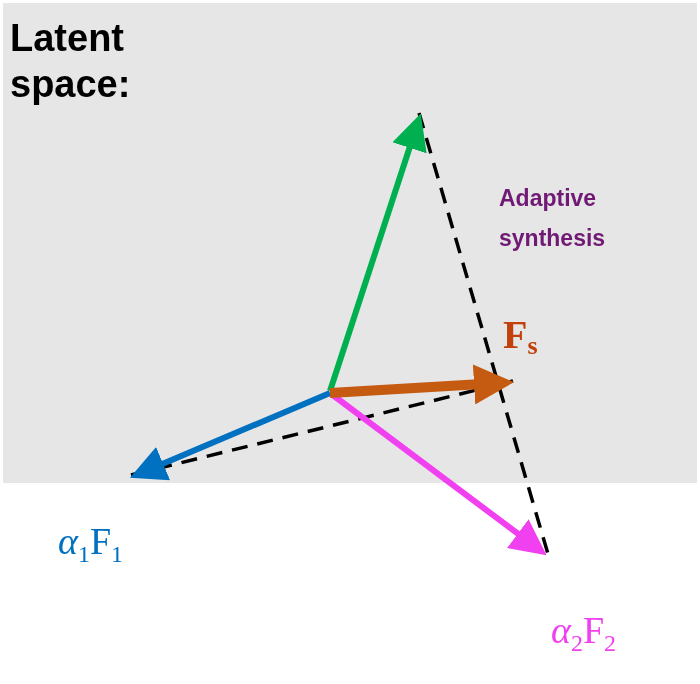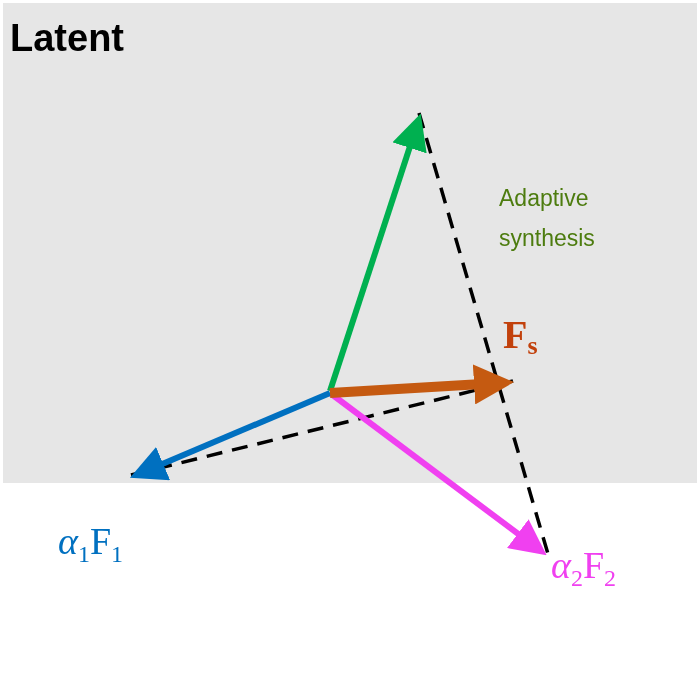--- a/index.html
+++ b/index.html
@@ -1,20 +1,20 @@
 <!DOCTYPE html>
 <html><head>
 <meta charset="utf-8">
 <style>
   html, body { margin:0; padding:0; background:#ffffff; }
   body { width:700px; height:684px; position:relative; overflow:hidden; }
   #canvas { position:absolute; left:3px; top:3px; width:694px; height:480px; background:#e6e6e6; }
   svg { position:absolute; left:0; top:0; }
   .title { position:absolute; font-family:"Liberation Sans", sans-serif; font-weight:bold; color:#000; font-size:38px; line-height:46px; }
-  .annot { position:absolute; font-family:"Liberation Sans", sans-serif; font-weight:normal; color:#4d7c0f; font-size:23px; line-height:40px; text-align:left; }
+  .annot { position:absolute; font-family:"Liberation Sans", sans-serif; font-weight:bold; color:#701a75; font-size:23px; line-height:40px; text-align:left; }
   .vlabel { position:absolute; font-family:"Liberation Serif", serif; font-size:38px; white-space:nowrap; }
   .vlabel .alpha { font-style:italic; }
   .vlabel sub { font-size:24px; vertical-align:-8px; }
   .fs { position:absolute; font-family:"Liberation Serif", serif; font-weight:bold; font-size:40px; color:#c2410c; }
   .fs sub { font-size:26px; vertical-align:-6px; }
 </style>
 </head>
 <body>
 
 <div id="canvas">
@@ -38,32 +38,33 @@
     <line x1="128" y1="472" x2="510" y2="378" stroke="#000" stroke-width="3.5" stroke-dasharray="16,10"></line>
 
     <line x1="327" y1="388" x2="414" y2="122" stroke="#00b050" stroke-width="6" marker-end="url(#mGreen)"></line>
     <line x1="327" y1="390" x2="534" y2="545" stroke="#f040f0" stroke-width="6" marker-end="url(#mPink)"></line>
     <line x1="327" y1="390" x2="138" y2="470" stroke="#0070c0" stroke-width="6" marker-end="url(#mBlue)"></line>
     <line x1="327" y1="390" x2="496" y2="380" stroke="#c55a11" stroke-width="10" marker-end="url(#mOrange)"></line>
   </svg>
 
   <div class="title" style="left:7px; top:12px;">
     <div>Latent</div>
+    <div>space:</div>
   </div>
 
   <div class="annot" style="left:496px; top:175px;">
     <div>Adaptive</div>
     <div>synthesis</div>
   </div>
 
 
   <div class="vlabel" style="left:55px; top:516px; color:#0070c0;">
     <span class="alpha">α</span><sub>1</sub><span>F</span><sub>1</sub>
   </div>
 
-  <div class="vlabel" style="left:548px; top:540px; color:#f040f0;">
+  <div class="vlabel" style="left:548px; top:605px; color:#f040f0;">
     <span class="alpha">α</span><sub>2</sub><span>F</span><sub>2</sub>
   </div>
 
   <div class="fs" style="left:500px; top:308px;">
     <span>F</span><sub>s</sub>
   </div>
 </div>
 
 </body></html>

